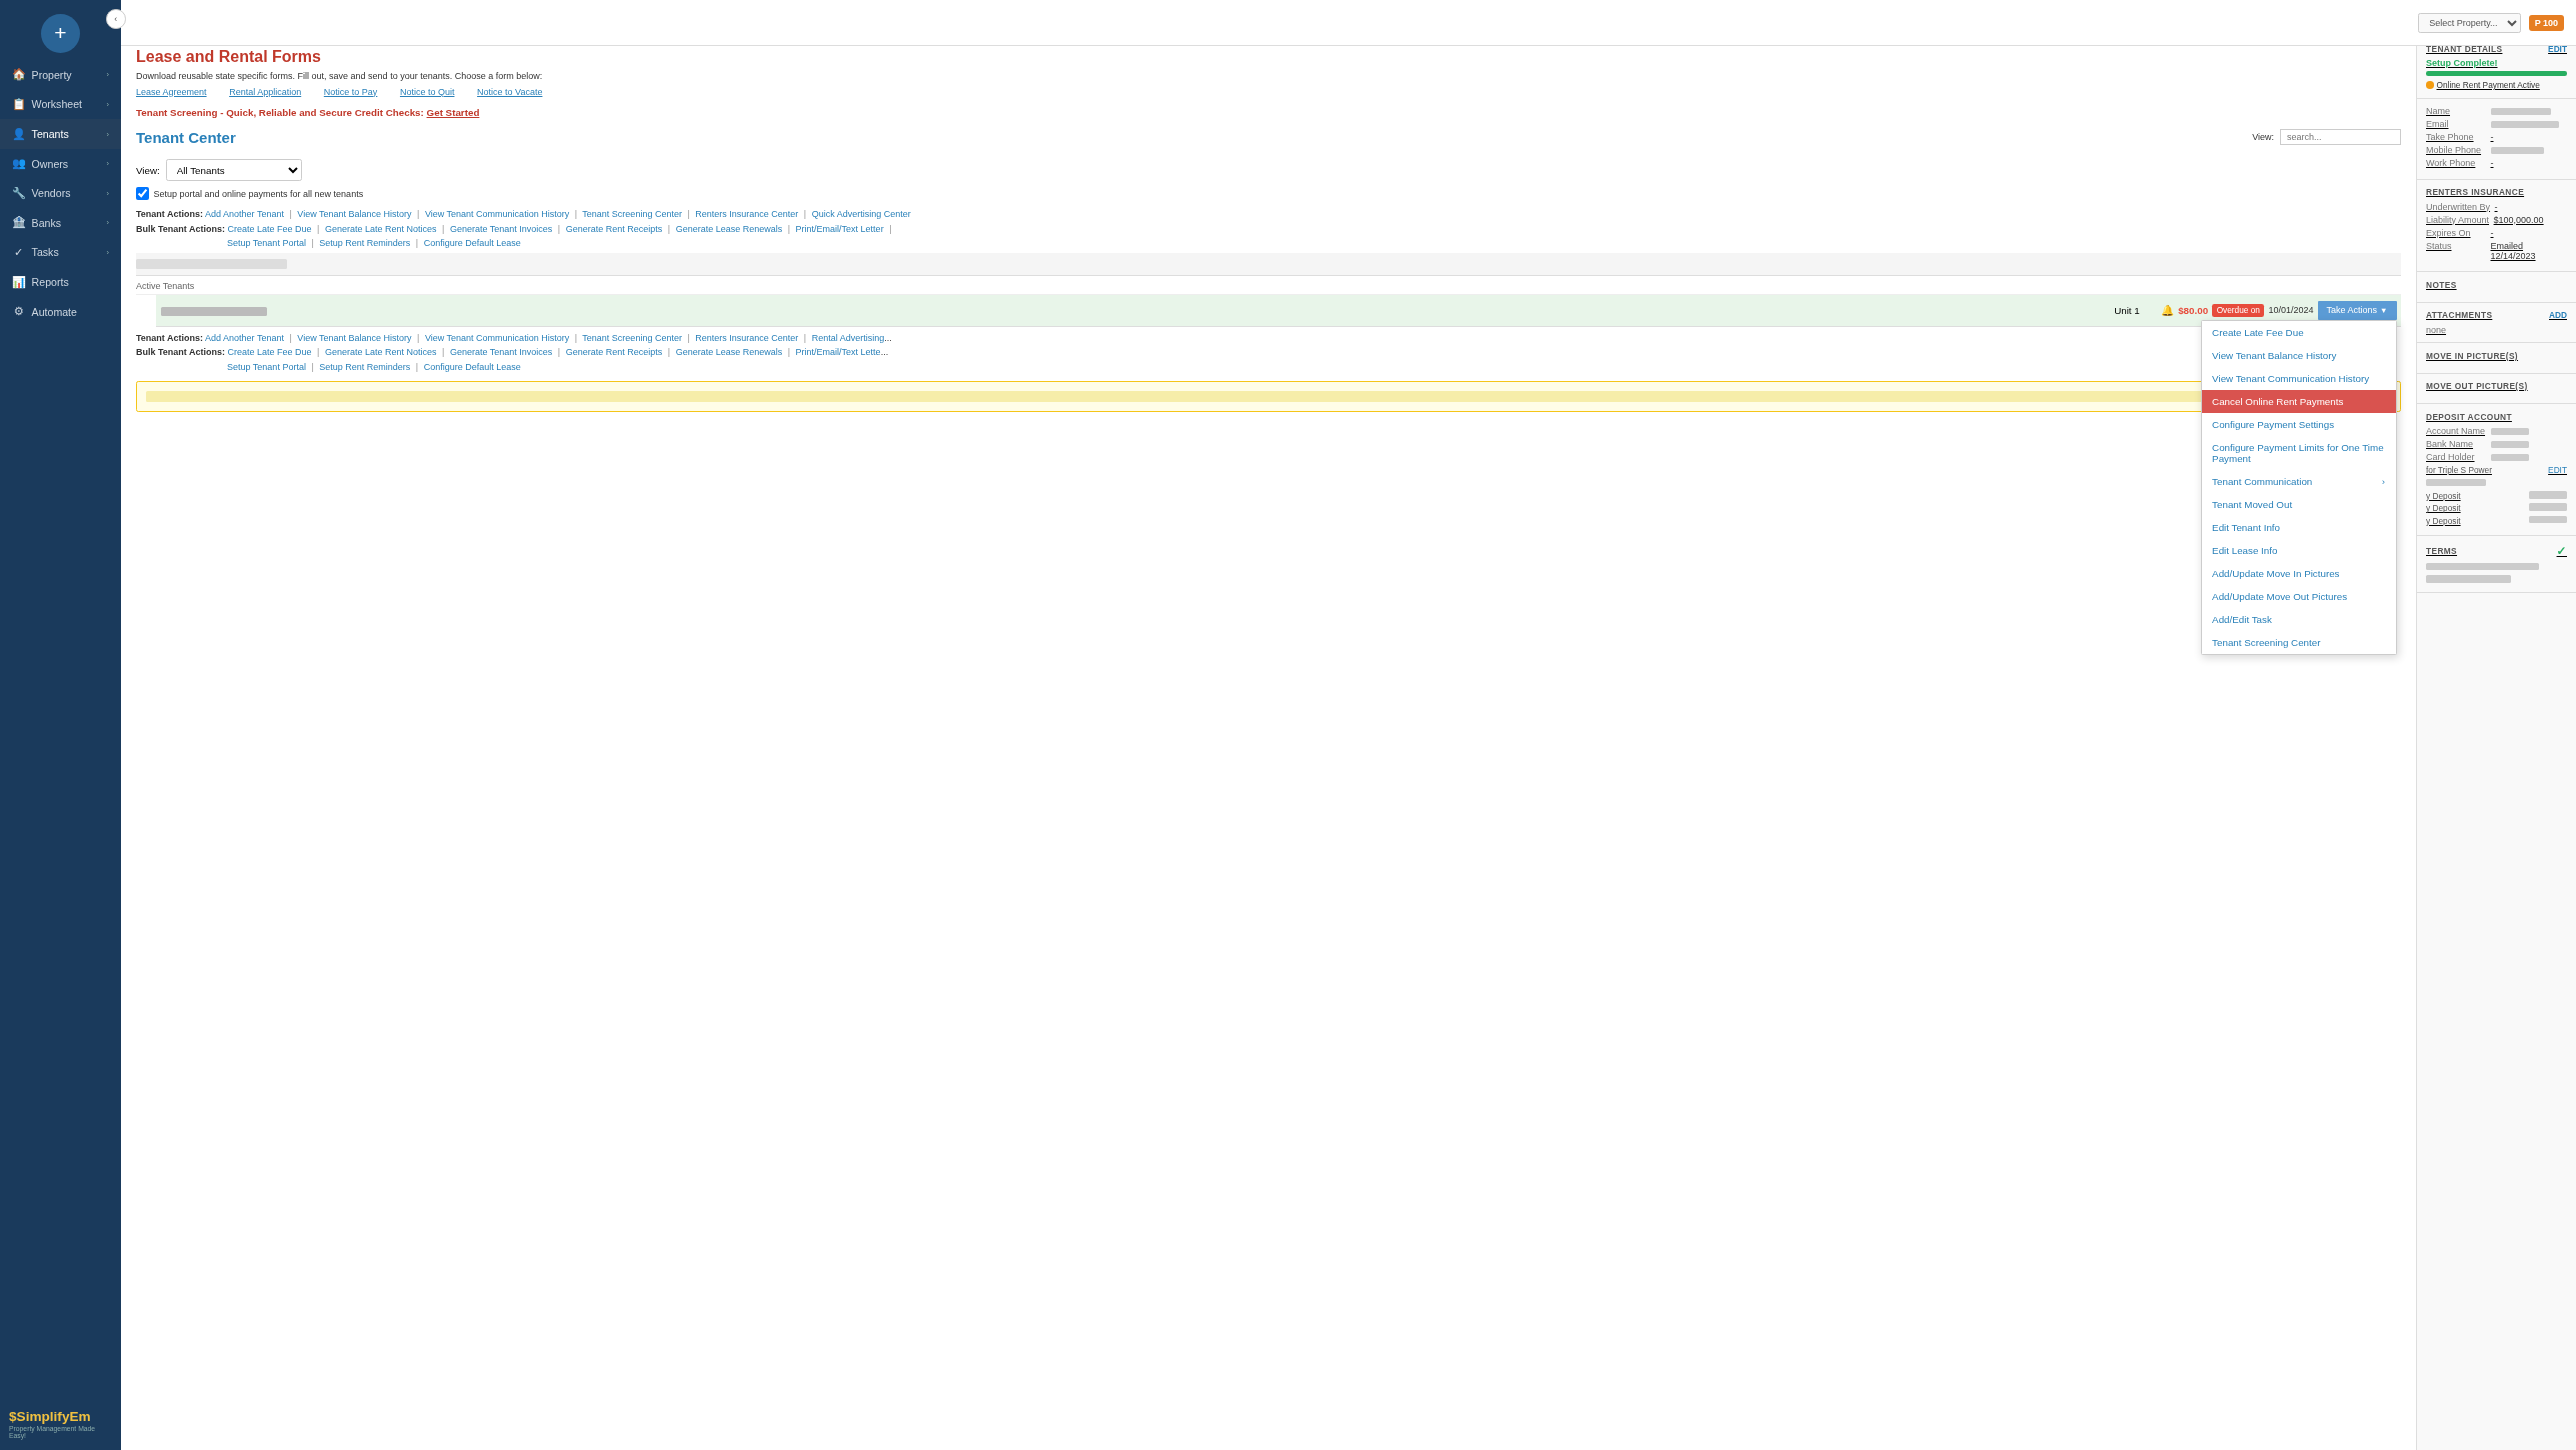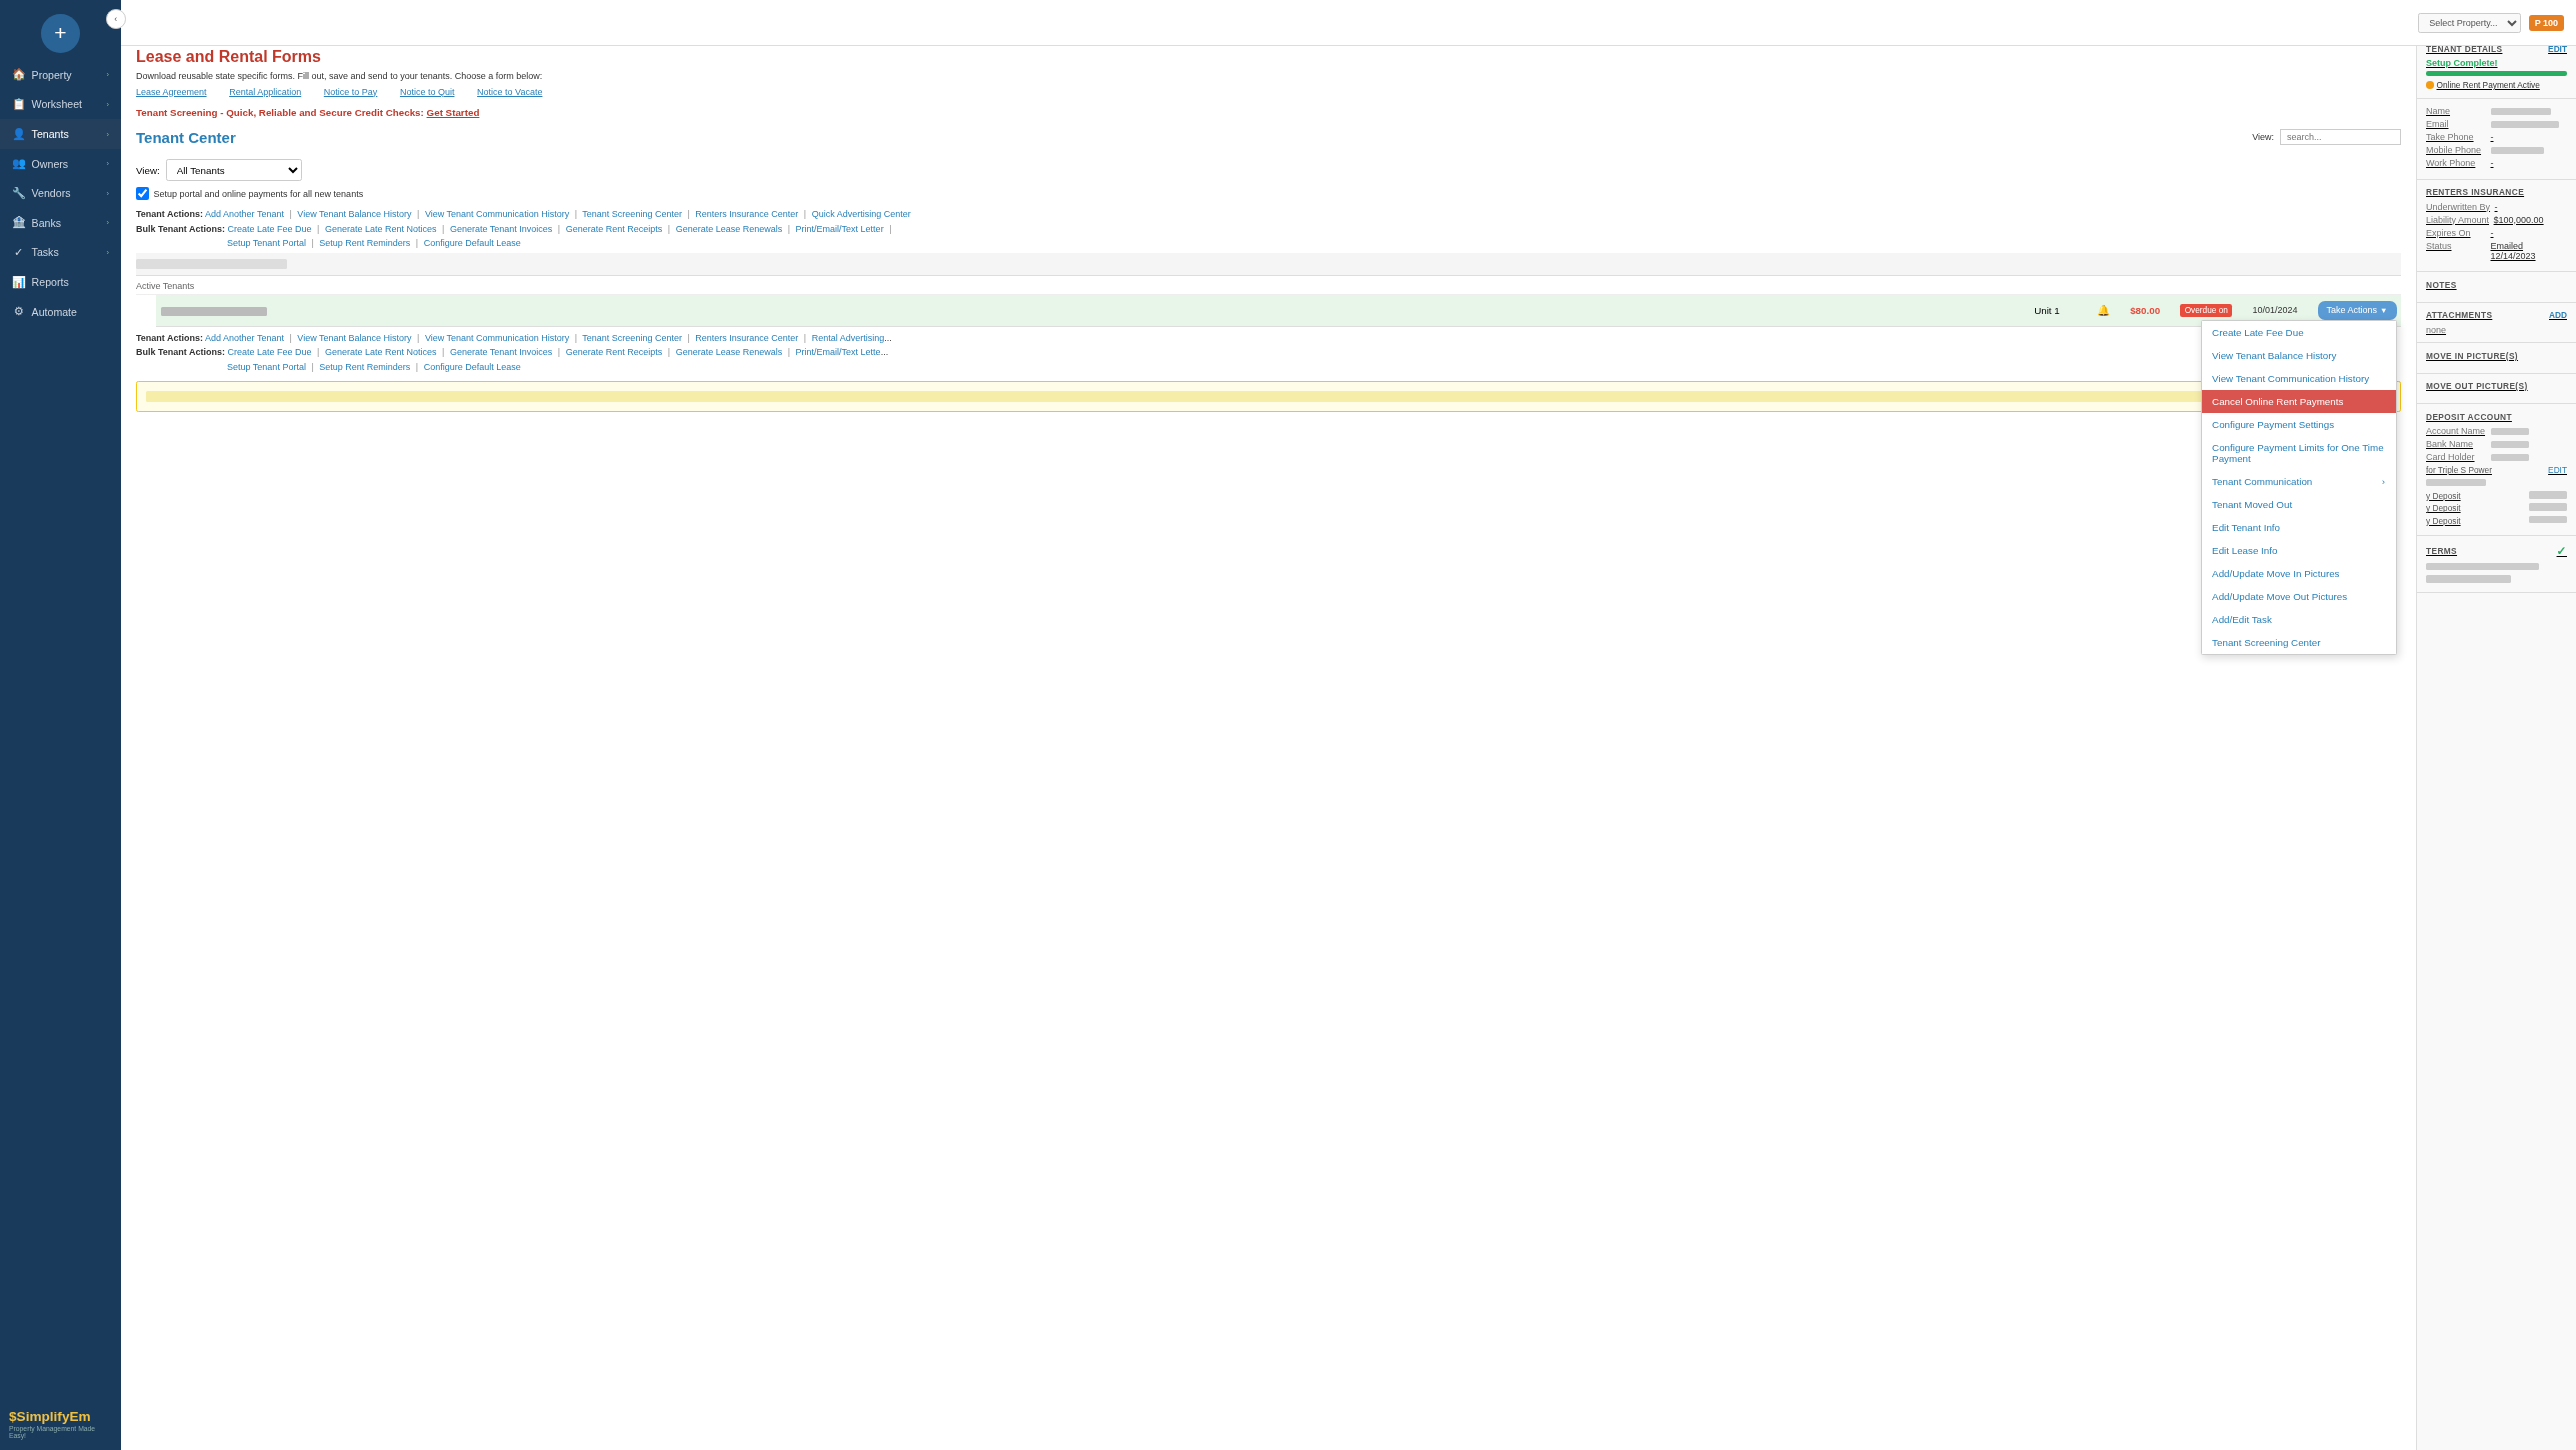--- a/index.html
+++ b/index.html
@@ -143,36 +143,36 @@
     .section-label {
       font-size: 9px; color: #666; padding: 4.5px 0 3px;
       border-bottom: 0.8px solid #eee;
     }
 
     .tenant-row {
       display: flex; align-items: center;
       padding: 6px 4.5px;
       background: #e8f5e9;
       border-bottom: 0.8px solid #ddd;
-      gap: 20px;
+      gap: 4px;
       margin-left: 20px;
     }
     .tenant-name { flex: 1; color: #555; font-size: 9.8px; }
     .tenant-unit { width: 60px; text-align: center; font-size: 9.8px; }
     .tenant-icon { font-size: 10.6px; }
     .rent-amount { color: #e74c3c; font-weight: bold; font-size: 9.8px; }
     .overdue-badge {
       background: #e74c3c; color: white;
       padding: 1.5px 4.5px; border-radius: 2.3px; font-size: 8.3px;
     }
     .overdue-date { font-size: 9px; color: #333; }
     .take-actions-btn {
       background: #5b9bd5; color: white;
       border: none; padding: 4.5px 9px;
-      border-radius: 7px; font-size: 9px;
+      border-radius: 1px; font-size: 9px;
       cursor: pointer; display: flex; align-items: center; gap: 3px;
       white-space: nowrap;
     }
     .dropdown-arrow { font-size: 7.5px; }
 
     
     .note-row {
       background: #fffde7; padding: 9px;
       border: 0.8px solid #f5c518; border-radius: 2.3px; margin-top: 9px;
     }

